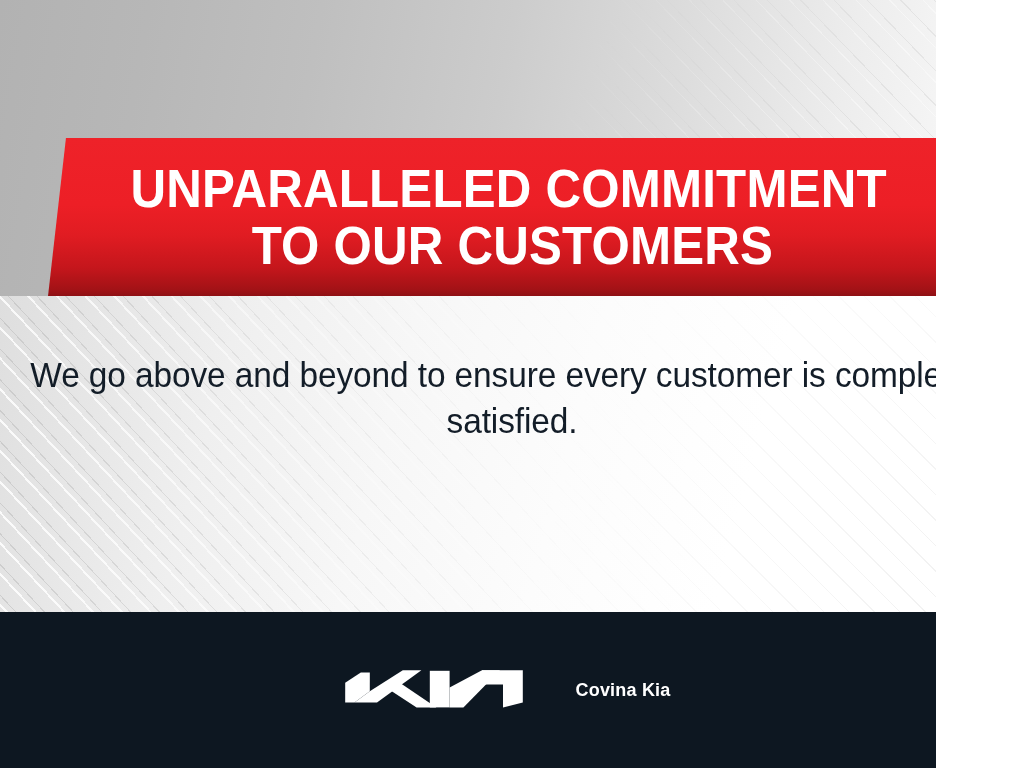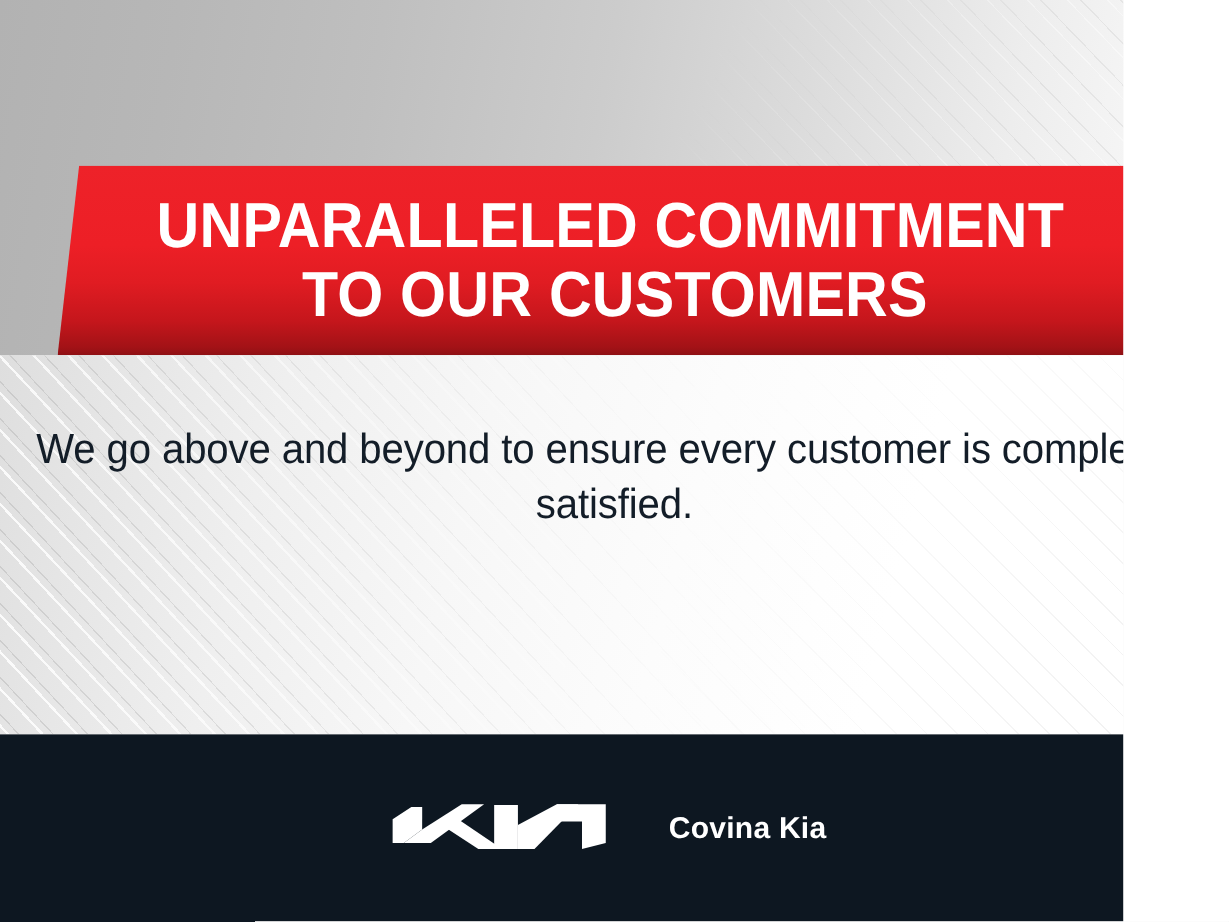--- a/index.html
+++ b/index.html
@@ -180,21 +180,21 @@
     display: flex;
     align-items: center;
     gap: 48px;
     transform: translateX(-6px);
   }
   .kia-logo { display: block; }
   .dealer-name {
     color: #ffffff;
     font-family: "Liberation Sans", sans-serif;
     font-weight: bold;
-    font-size: 25px;
+    font-size: 18px;
     letter-spacing: 0.2px;
     white-space: nowrap;
   }
 </style>
 </head>
 <body>
 
 <div class="slide">
 
   <div class="bg-upper"></div>

